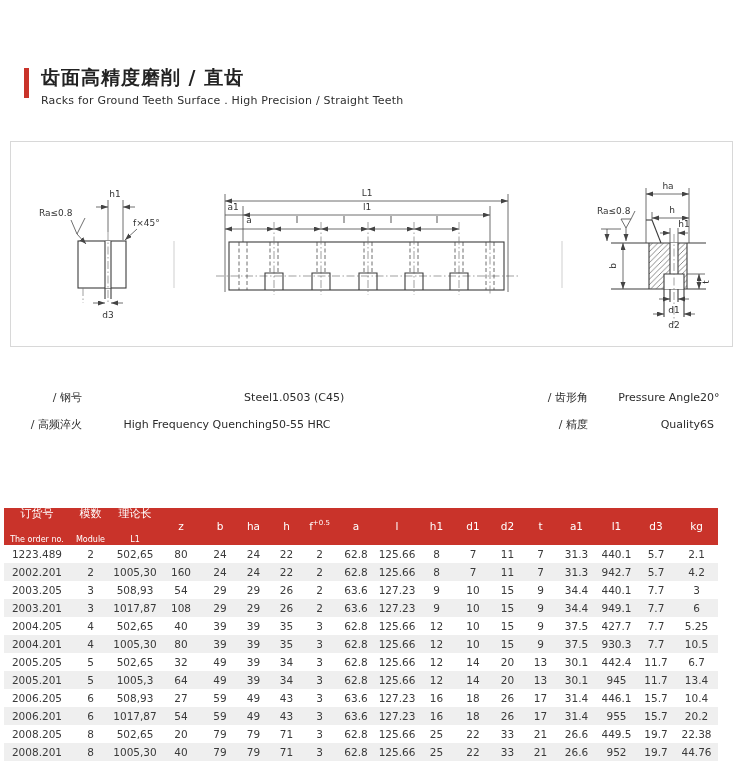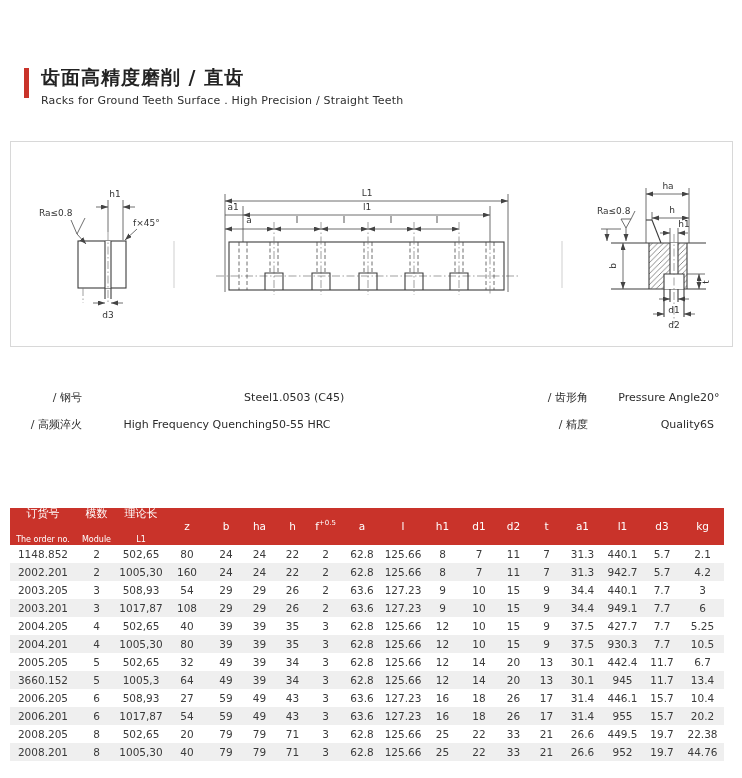--- a/index.html
+++ b/index.html
@@ -32,21 +32,21 @@
   .spec-left  { left:18px; }
   .spec-right { left:512px; }
   .spec-row { display:flex; height:27px; align-items:center; white-space:nowrap; }
   .spec-left  .zh { width:64px; }
   .spec-left  .en { width:190px; }
   .spec-right .zh { width:76px; }
   .spec-right .en { width:112px; }
 
   
   table.order-table {
-    position:absolute; left:10px; top:508px; width:714px;
+    position:absolute; left:4px; top:508px; width:714px;
     border-collapse:collapse; table-layout:fixed; font-size:10.5px;
   }
   .order-table thead th {
     background:var(--accent); color:#fff; height:34px; padding:0;
     font-weight:normal; text-align:center; vertical-align:middle; line-height:1.1;
   }
   .order-table thead .hzh { font-size:11px; }
   .order-table thead .hen { font-size:8px; margin-top:16px; }
   .order-table thead sup { font-size:7px; }
   .order-table tbody td { height:18px; padding:0; text-align:center; color:#3a3a3a; }
@@ -292,21 +292,21 @@
         <th><span>d2</span></th>
         <th><span>t</span></th>
         <th><span>a1</span></th>
         <th><span>l1</span></th>
         <th><span>d3</span></th>
         <th><span>kg</span></th>
       </tr>
     </thead>
   <tbody>
       <tr>
-        <td>1148.852</td>
+        <td>1223.489</td>
         <td>2</td>
         <td>502,65</td>
         <td>80</td>
         <td>24</td>
         <td>24</td>
         <td>22</td>
         <td>2</td>
         <td>62.8</td>
         <td>125.66</td>
         <td>8</td>
@@ -432,21 +432,21 @@
         <td>12</td>
         <td>14</td>
         <td>20</td>
         <td>13</td>
         <td>30.1</td>
         <td>442.4</td>
         <td>11.7</td>
         <td>6.7</td>
       </tr>
       <tr>
-        <td>3660.152</td>
+        <td>2005.201</td>
         <td>5</td>
         <td>1005,3</td>
         <td>64</td>
         <td>49</td>
         <td>39</td>
         <td>34</td>
         <td>3</td>
         <td>62.8</td>
         <td>125.66</td>
         <td>12</td>

